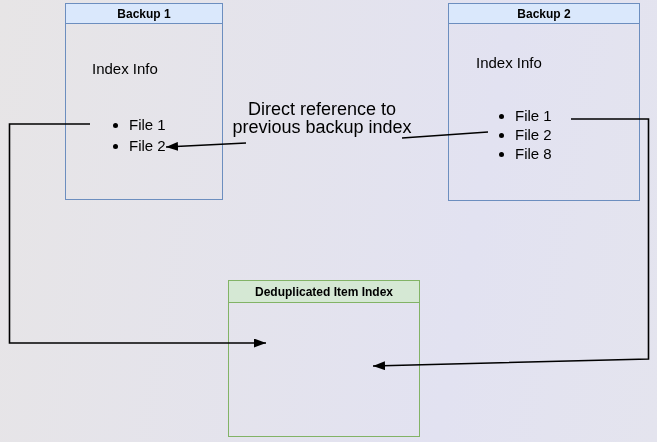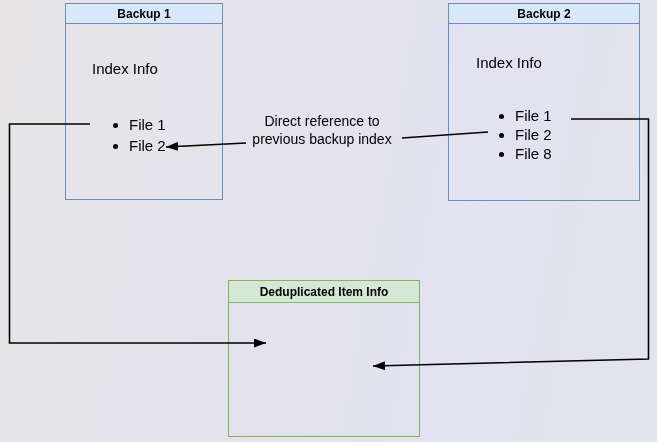--- a/index.html
+++ b/index.html
@@ -23,22 +23,22 @@
   #backup2{left:448px;top:3px;width:192px;height:198px;}
   #dedup{left:228px;top:280px;width:192px;height:157px;}
   .section-label{position:absolute;font-size:15px;}
   #backup1 .section-label{left:26px;top:56px;}
   #backup2 .section-label{left:27px;top:50px;}
   ul.files{position:absolute;margin:0;padding:0 0 0 17px;list-style:disc;font-size:15px;}
   #backup1 ul.files{left:46px;top:110px;line-height:21px;}
   #backup2 ul.files{left:49px;top:102px;line-height:19px;}
   #dedup ul.files{left:49px;top:53px;line-height:21.5px;}
   .annotation{
-    position:absolute;left:222px;top:112px;width:200px;
-    text-align:center;font-size:14px;line-height:18px;white-space:pre-line;
+    position:absolute;left:222px;top:100px;width:200px;
+    text-align:center;font-size:18px;line-height:18px;white-space:pre-line;
   }
   svg.wires{position:absolute;left:0;top:0;pointer-events:none;}
   svg.wires path{fill:none;stroke:var(--arrow,#000);stroke-width:1.6px;}
 </style>
 </head>
 <body>
 
 <div class="canvas">
 
   <div class="box blue" id="backup1">
@@ -54,21 +54,21 @@
     <div class="hdr">Backup 2</div>
     <div class="section-label">Index Info</div>
     <ul class="files">
         <li>File 1</li>
         <li>File 2</li>
         <li>File 8</li>
       </ul>
   </div>
 
   <div class="box green" id="dedup">
-    <div class="hdr">Deduplicated Item Info</div>
+    <div class="hdr">Deduplicated Item Index</div>
   </div>
 
   <div class="annotation">Direct reference to
 previous backup index</div>
 
   <svg class="wires" width="657" height="442" viewBox="0 0 657 442">
     <defs>
       <marker id="arrowhead" viewBox="0 0 12 9" refX="12" refY="4.5" markerWidth="12" markerHeight="9" markerUnits="userSpaceOnUse" orient="auto">
         <path d="M0,0 L12,4.5 L0,9 Z" style="fill:var(--arrow,#000);stroke:none"></path>
       </marker>

